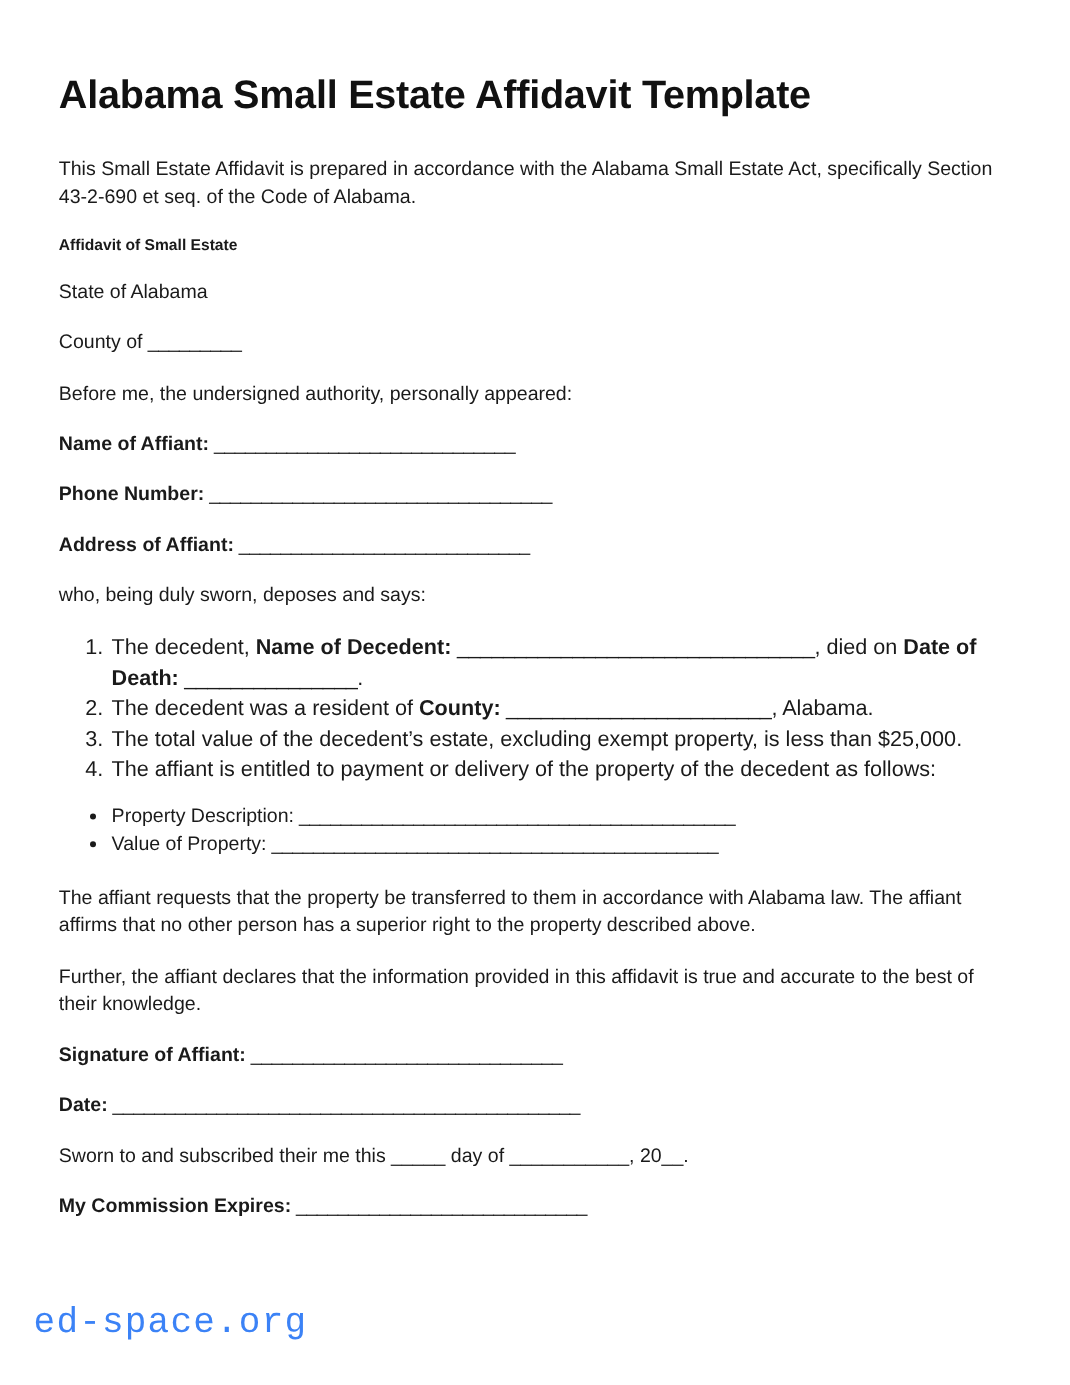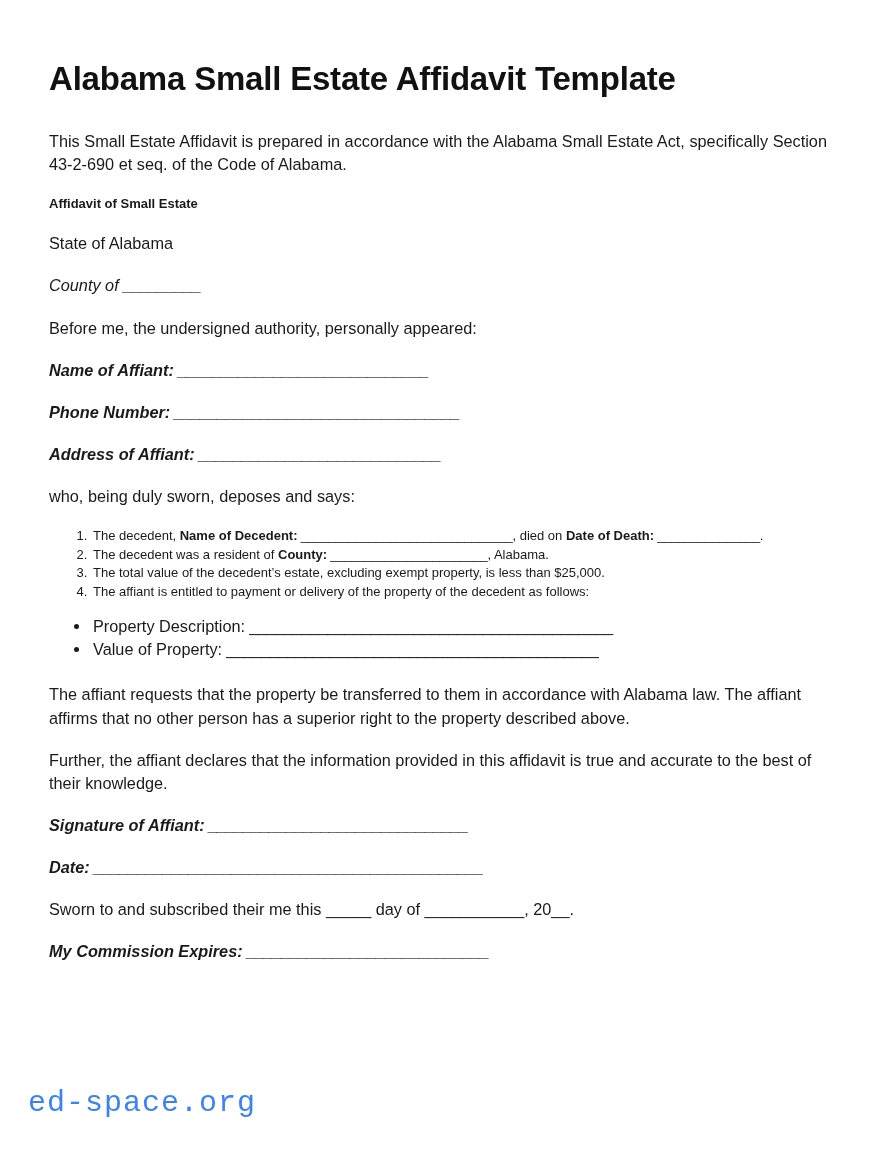--- a/index.html
+++ b/index.html
@@ -46,35 +46,34 @@
     font-size: 13px;
     font-weight: bold;
     line-height: 1.42;
     margin: 0 0 19px 0;
   }
 
   .field-line {
     font-size: 16.3px;
     line-height: 1.42;
     margin: 0 0 19px 0;
-    font-style: italic;
   }
   .field-line .lbl { font-weight: bold; margin-top: 32px; }
 
   .blank {
     font-family: "Liberation Sans", sans-serif;
     letter-spacing: -0.4px;
     white-space: pre;
   }
 
   
   ol.numbered {
     margin: 0 0 10px 0;
     padding-left: 42px;
-    font-size: 13px;
+    font-size: 18px;
     line-height: 1.42;
   }
   ol.numbered > li {
     margin: 0 0 0 0;
     padding-left: 2px;
   }
   ol.numbered > li b { font-weight: bold; }
 
   
   ul.bullets {

